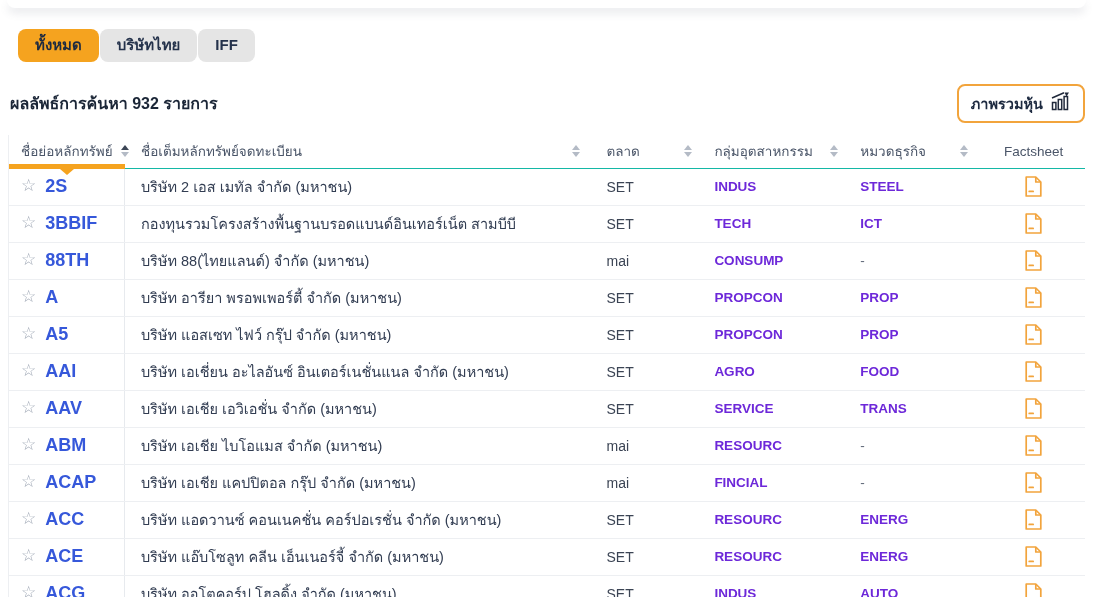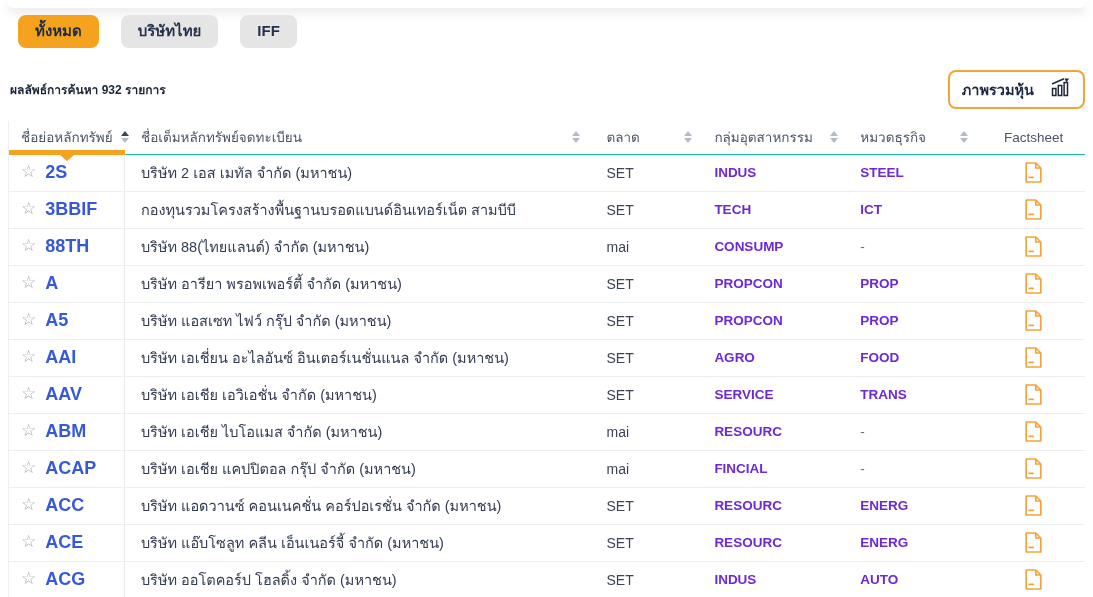--- a/index.html
+++ b/index.html
@@ -14,42 +14,42 @@
   .top-card-remnant {
     height: 8px;
     margin: 0 7px;
     background: #ffffff;
     border-radius: 0 0 10px 10px;
     box-shadow: 0 5px 8px rgba(90,100,120,0.14);
   }
   .page { padding: 0 8px; }
 
   
-  .tabs { display: flex; gap: 22px; margin: 7px 0 0 10px; }
+  .tabs { display: flex; gap: 1px; margin: 21px 0 0 10px; }
   .tab {
     padding: 8px 17px;
     background: #e5e5e5;
     border-radius: 8px;
     font-size: 15px;
     font-weight: 600;
     color: #24324b;
     cursor: pointer;
     border: none;
     line-height: 1.1;
   }
   .tab.active { background: #f5a31f; color: #1d2a40; }
 
   
   .results-bar {
     display: flex; align-items: center; justify-content: space-between;
     margin: 22px 0 12px 0;
   }
-  .results-text { font-size: 12px; font-weight: 700; color: #1b2637; padding-left: 2px; }
+  .results-text { font-size: 16px; font-weight: 700; color: #1b2637; padding-left: 2px; }
   .overview-btn {
-    display: inline-flex; align-items: center; gap: 16px;
+    display: inline-flex; align-items: center; gap: 7px;
     background: #ffffff;
     border: 2px solid #f2a43c;
     border-radius: 8px;
     padding: 6px 12px;
     font-size: 14.5px;
     font-weight: 600;
     color: #1d2a40;
     cursor: pointer;
   }
 

